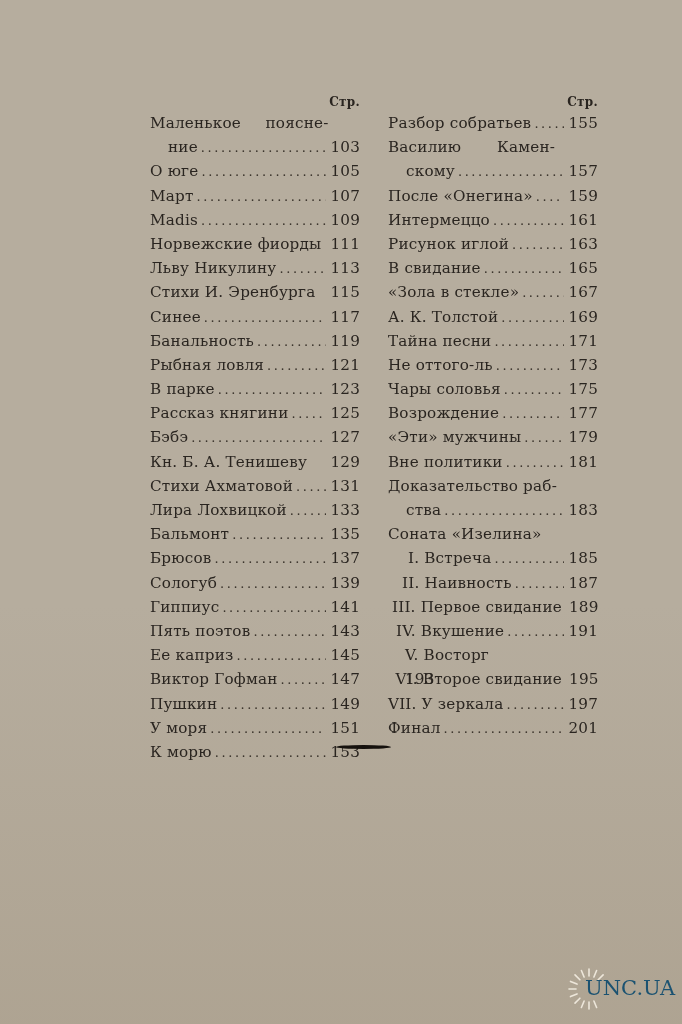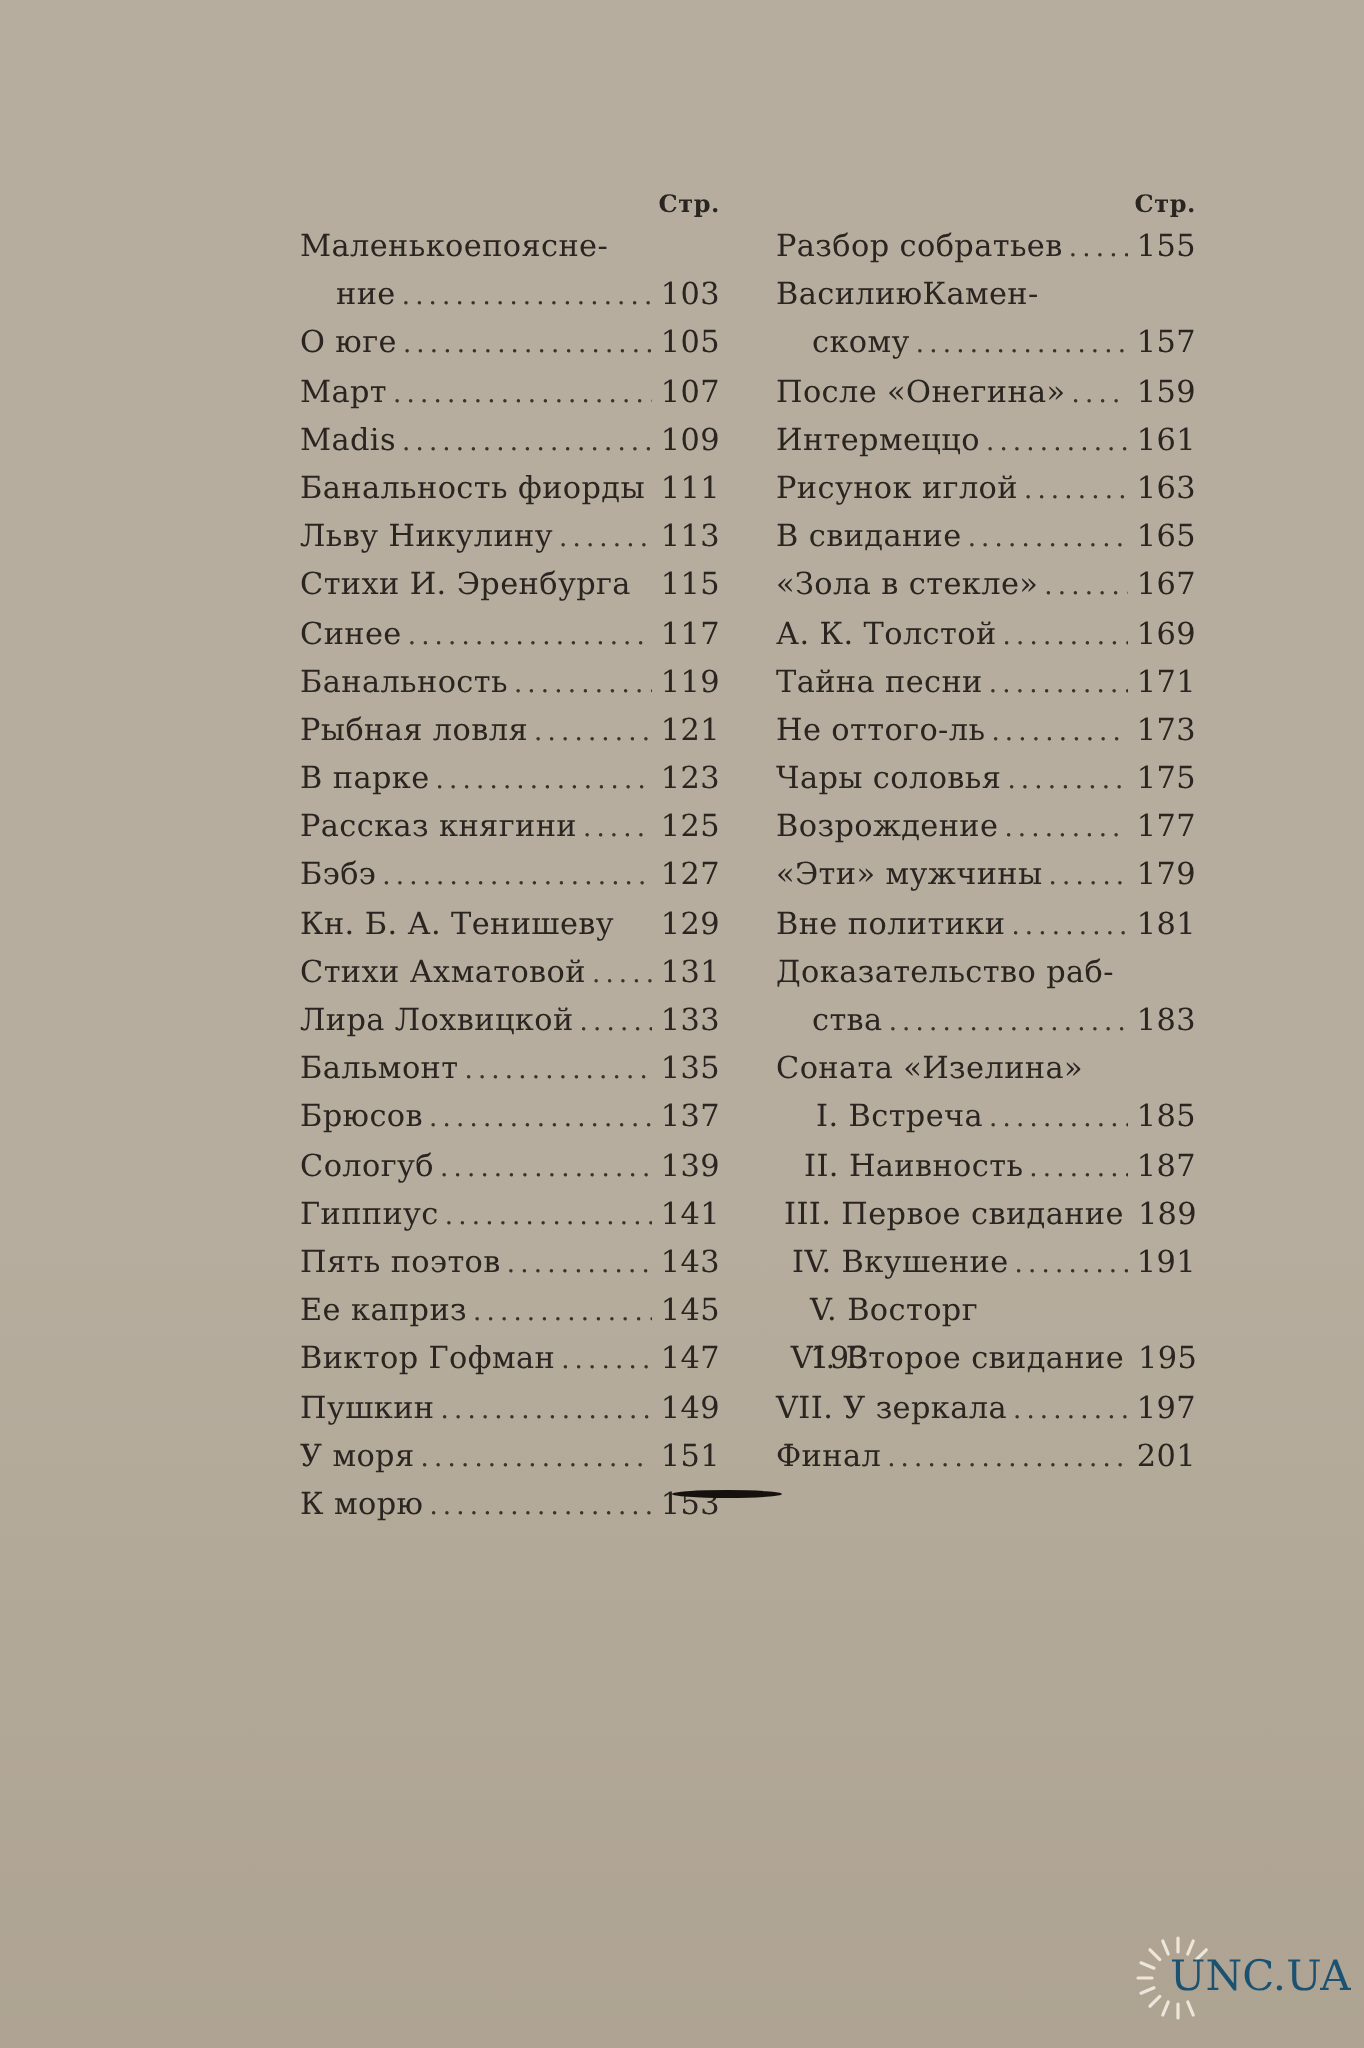--- a/index.html
+++ b/index.html
@@ -82,21 +82,21 @@
     .entry.sub2 { padding-left: 14px; }
     .entry.sub3 { padding-left: 4px; }
     .entry.sub4 { padding-left: 8px; }
     .entry.sub5 { padding-left: 14px; flex-direction: column; }
     .entry.sub6 { padding-left: 8px; justify-content: center; }
     .entry.sub7 { padding-left: 0px; }
     .entry.nodots .dots::before { content: ""; }
     .entry.justify .t {
       flex: 1 1 auto;
       display: flex;
-      justify-content: flex-start;
+      justify-content: space-between;
     }
     .entry.justify .t span { display: inline-block; }
     .divider-rule {
       position: absolute;
       top: 745px;
       left: 336px;
       width: 55px;
       height: 4px;
       background: #15110d;
       border-radius: 50%;
@@ -161,21 +161,21 @@
         <span class="t">Март</span>
         <span class="dots"></span>
         <span class="p">107</span>
       </div>
     <div class="entry">
         <span class="t">Madis</span>
         <span class="dots"></span>
         <span class="p">109</span>
       </div>
     <div class="entry nodots">
-        <span class="t">Банальность фиорды</span>
+        <span class="t">Норвежские фиорды</span>
         <span class="dots"></span>
         <span class="p">111</span>
       </div>
     <div class="entry">
         <span class="t">Льву Никулину</span>
         <span class="dots"></span>
         <span class="p">113</span>
       </div>
     <div class="entry nodots">
         <span class="t">Стихи И. Эренбурга</span>

